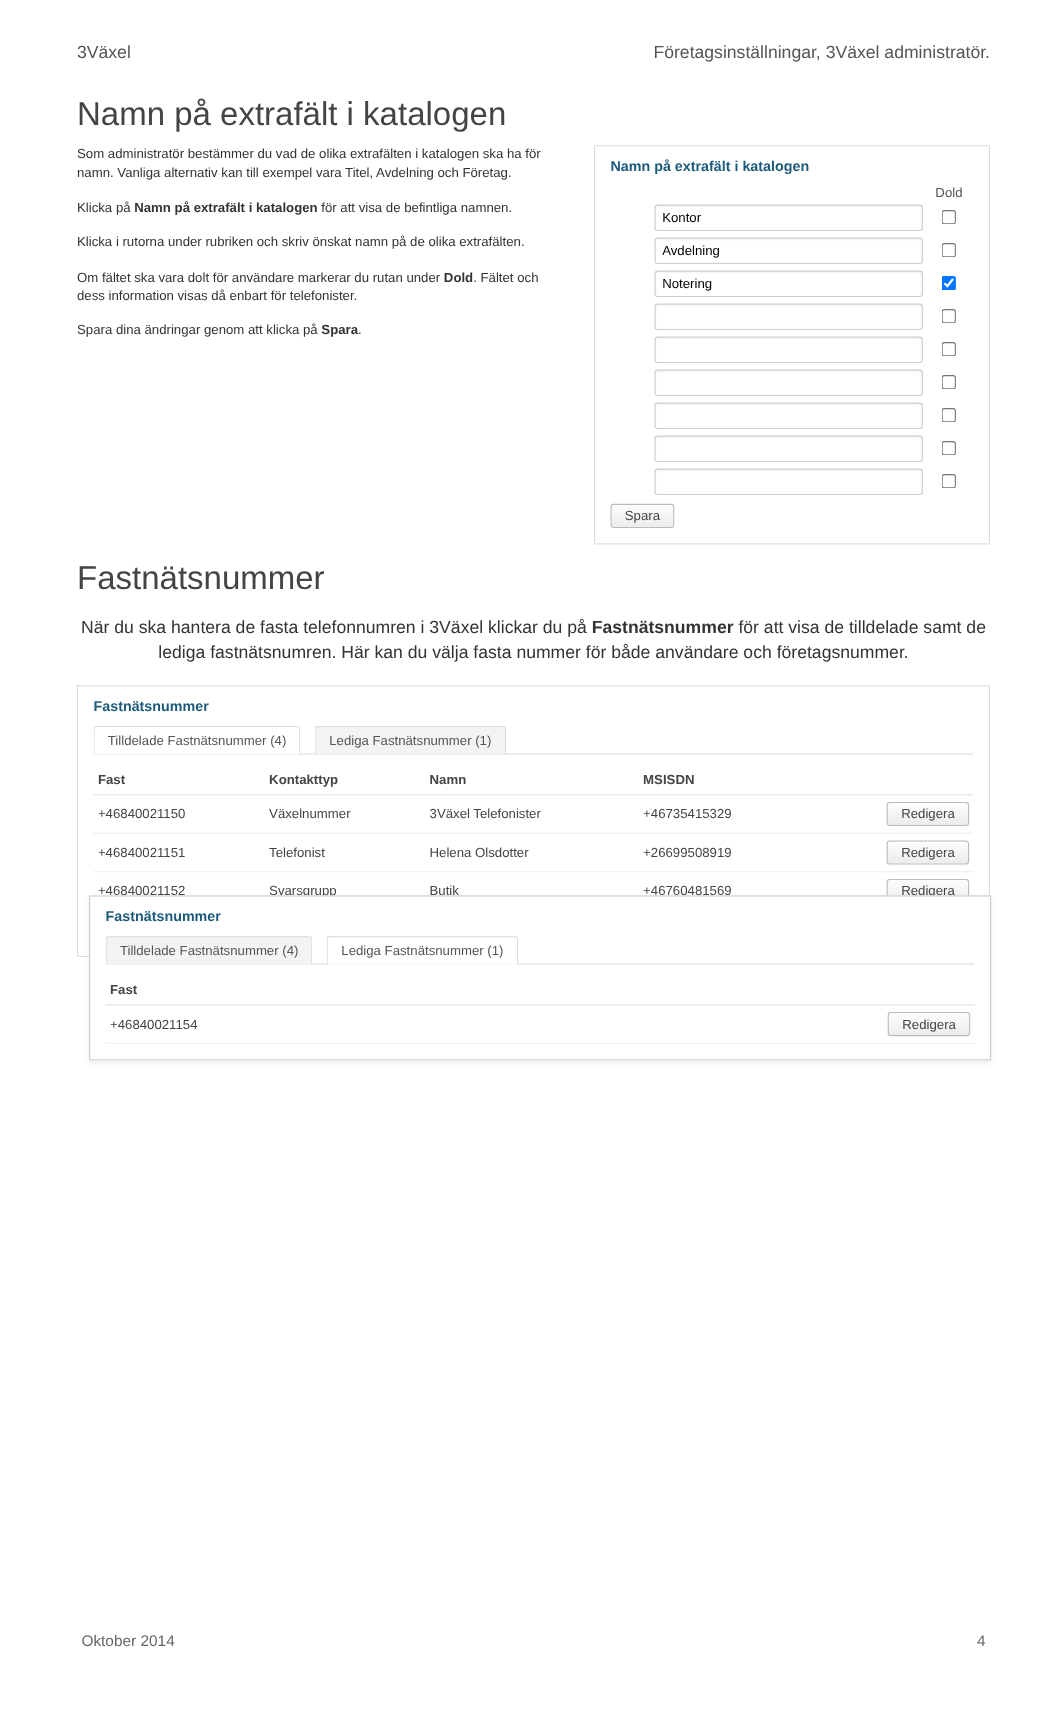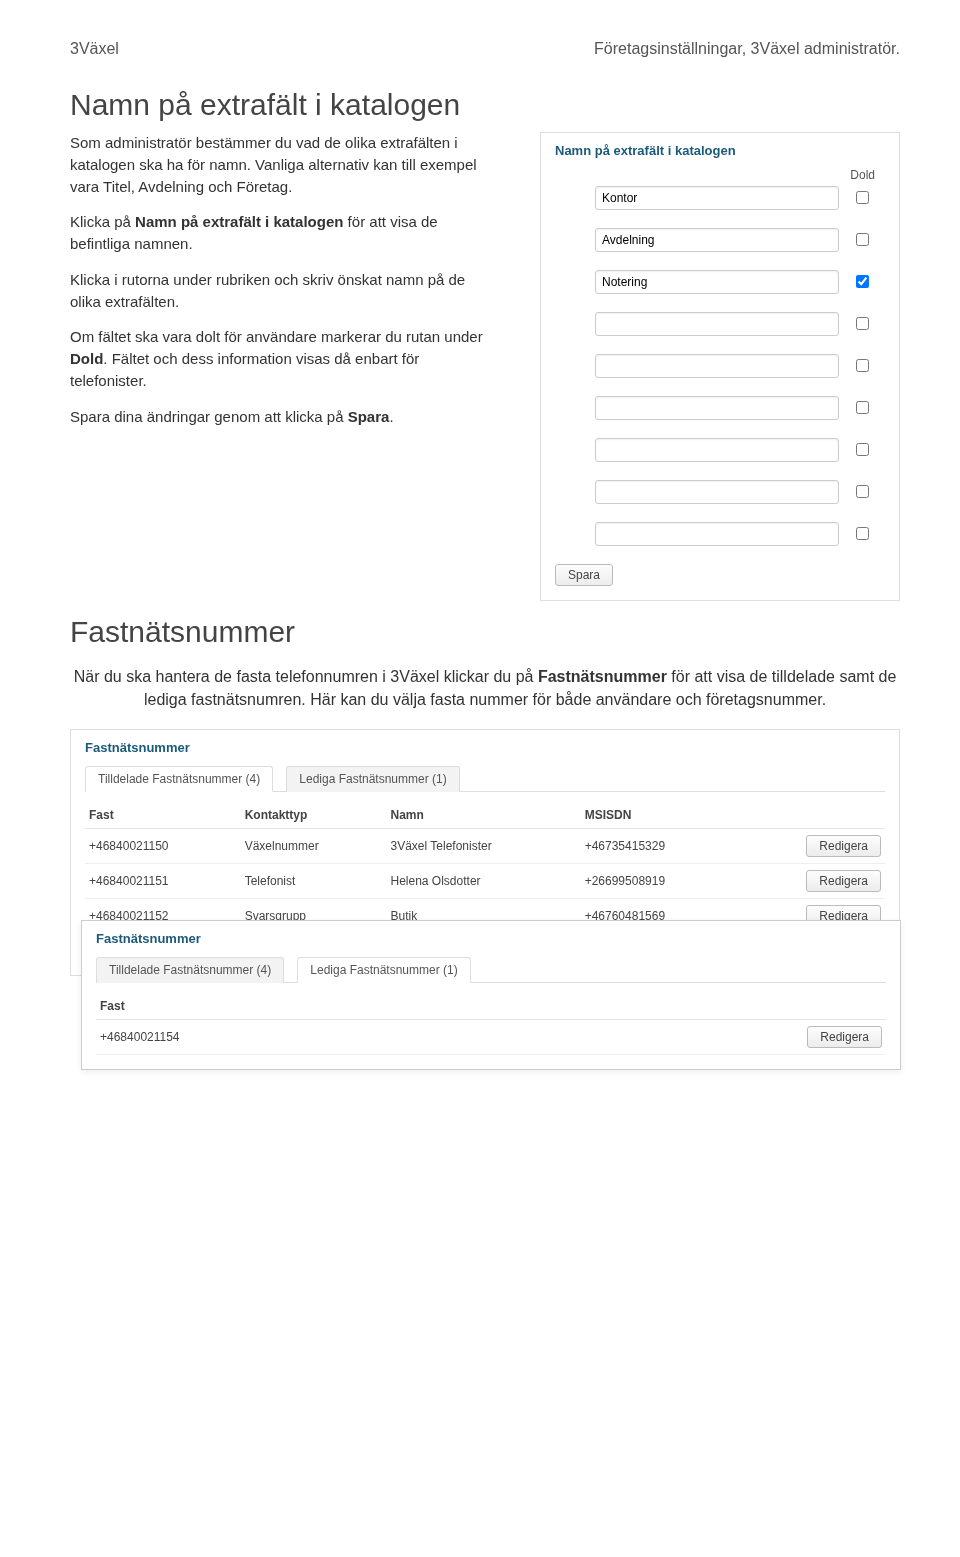--- a/index.html
+++ b/index.html
@@ -18,21 +18,21 @@
     color: #555;
     margin-bottom: 30px;
   }
   h1.section {
     font-size: 30px;
     font-weight: 400;
     color: #444;
     margin: 14px 0 10px 0;
   }
   .two-col { display: flex; gap: 40px; }
-  .col-text { flex: 1; font-size: 15px; line-height: 1.45; color: #333; }
+  .col-text { flex: 1; font-size: 12px; line-height: 1.45; color: #333; }
   .col-text p { margin: 0 0 14px 0; }
   .col-panel { width: 360px; }
   .panel {
     border: 1px solid #ddd;
     background: #fff;
     padding: 10px 14px 14px 14px;
   }
   .panel-title {
     color: #1b5a7a;
     font-weight: bold;
@@ -43,21 +43,21 @@
     display: flex;
     justify-content: flex-end;
     font-size: 12px;
     color: #555;
     padding-right: 10px;
     margin-bottom: 4px;
   }
   .field-row {
     display: flex;
     align-items: center;
-    margin-bottom: 18px;
+    margin-bottom: 6px;
     padding-left: 40px;
   }
   .field-row input[type="text"] {
     flex: 1;
     border: 1px solid #ccc;
     border-radius: 3px;
     height: 24px;
     padding: 2px 6px;
     font-size: 12px;
     background: #fff;

